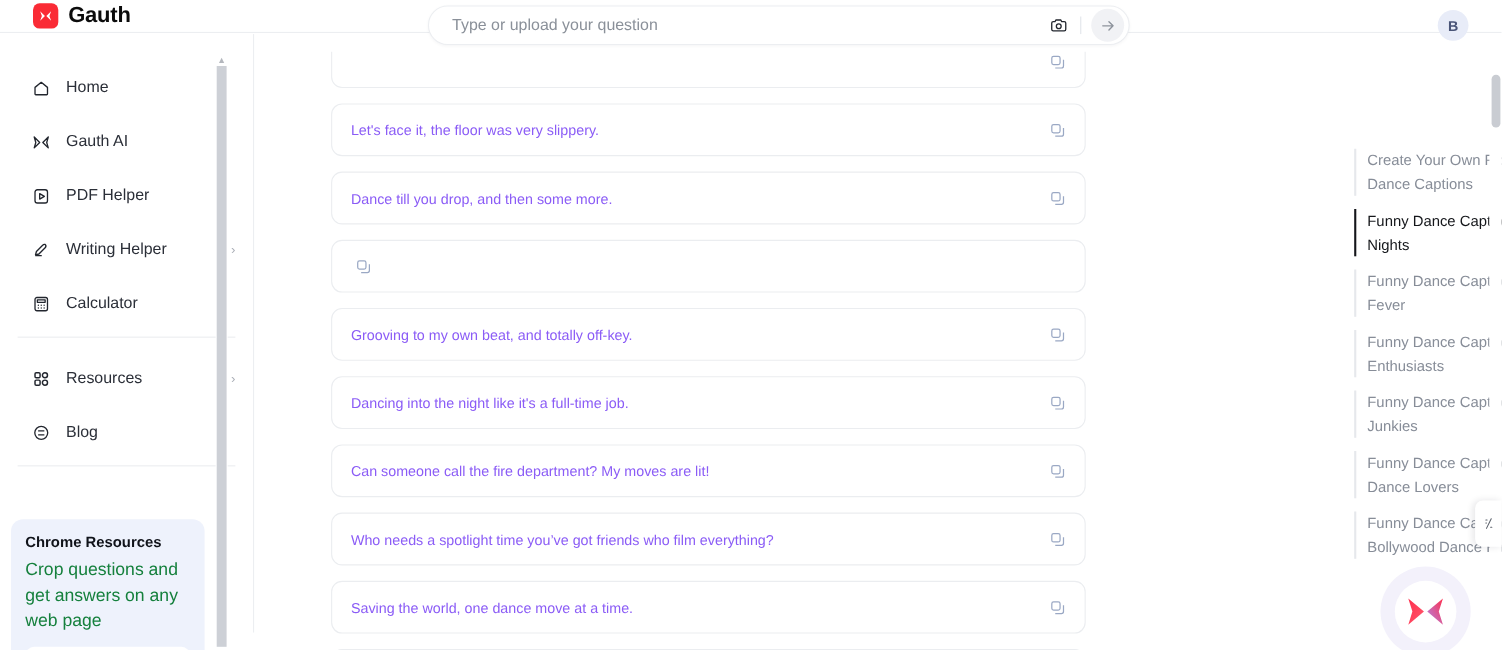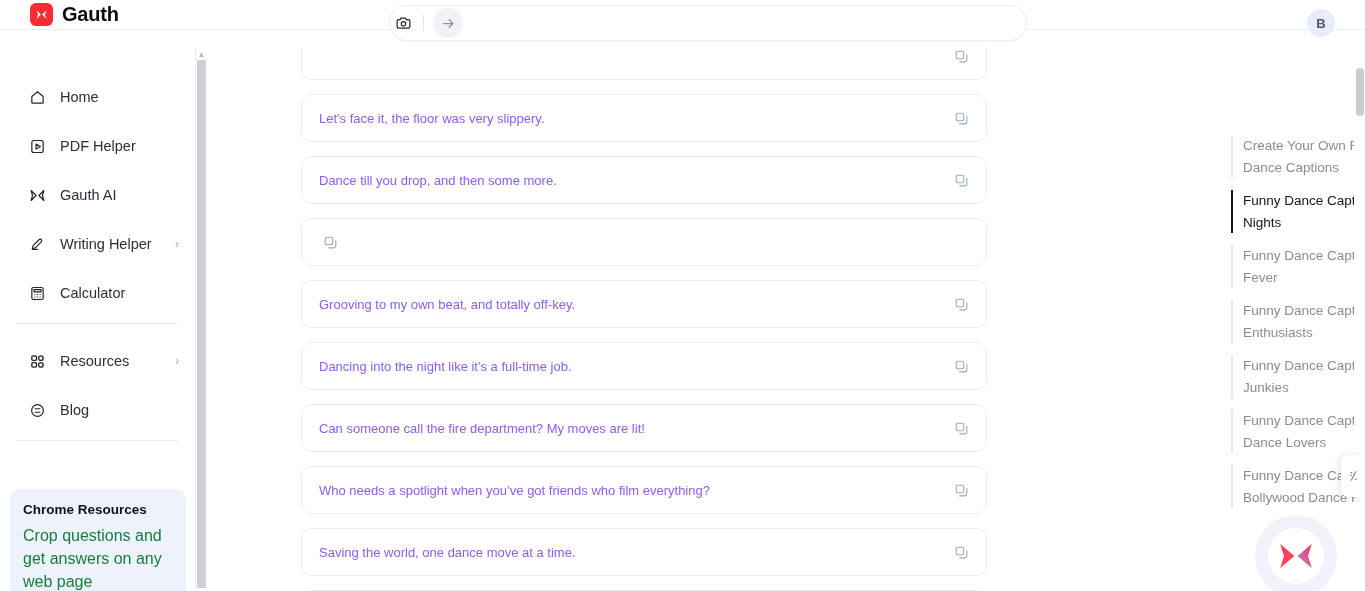--- a/index.html
+++ b/index.html
@@ -45,21 +45,21 @@
   .avatar {
     position: absolute; right: 30px; top: 9px;
     width: 28px; height: 28px; border-radius: 50%;
     background: #e8ecf8; color: #4a5578;
     font-size: 13px; font-weight: 700;
     display: flex; align-items: center; justify-content: center; cursor: pointer;
   }
 
   
   .sidebar {
-    position: absolute; top: 48px; left: 0; width: 196px; height: 544px;
+    position: absolute; top: 31px; left: 0; width: 231px; height: 544px;
     background: #fff; border-right: 1px solid #eceef1;
     z-index: 20;
   }
   .nav { padding-top: 30px; }
   .nav-item {
     height: 38px; display: flex; align-items: center;
     padding: 0 16px 0 29px; gap: 14px; cursor: pointer;
     font-size: 14.5px; color: #2b2f38; margin-bottom: 11px;
   }
   .nav-label { flex: 1; white-space: nowrap; }
@@ -140,20 +140,21 @@
     <span class="brand-mark">
       <svg width="15" height="15" viewBox="0 0 24 24" aria-hidden="true">
         <path d="M4 5 L11 12 L4 19 L6.5 12 Z" fill="#fff"></path>
         <path d="M20 5 L13 12 L20 19 L17.5 12 Z" fill="#fff"></path>
       </svg>
     </span>
     <span class="brand-name">Gauth</span>
   </div>
 
   <div class="searchwrap">
+    <input class="search-input" type="text" placeholder="Type or upload your question" style="">
     <span class="cam-btn">
       <svg width="17" height="17" viewBox="0 0 24 24" fill="none" stroke="#22262e" stroke-width="1.7">
         <path d="M3 8.5a2 2 0 0 1 2-2h2.2l1.3-2h6l1.3 2H19a2 2 0 0 1 2 2v8a2 2 0 0 1-2 2H5a2 2 0 0 1-2-2z"></path>
         <circle cx="12" cy="12.5" r="3.1"></circle>
       </svg>
     </span>
     <span class="vdiv"></span>
     <button class="go-btn">
       <svg width="15" height="15" viewBox="0 0 24 24" fill="none" stroke="#8d939c" stroke-width="2" stroke-linecap="round" stroke-linejoin="round">
         <path d="M4 12h15M13 6l6 6-6 6"></path>
@@ -172,35 +173,35 @@
         <svg width="17" height="17" viewBox="0 0 24 24" fill="none" stroke="#22262e" stroke-width="1.7" stroke-linejoin="round">
           <path d="M4 10.5 12 4l8 6.5V19a1 1 0 0 1-1 1H5a1 1 0 0 1-1-1z"></path>
         </svg>
       </span>
       <span class="nav-label">Home</span>
     </div>
 
     <div class="nav-item">
       <span class="nav-icon">
         <svg width="17" height="17" viewBox="0 0 24 24" fill="none" stroke="#22262e" stroke-width="1.7" stroke-linejoin="round">
+          <path d="M3 5 10 12 3 19 5 12 Z"></path>
+            <path d="M21 5 14 12 21 19 19 12 Z"></path>
+        </svg>
+      </span>
+      <span class="nav-label">Gauth AI</span>
+    </div>
+
+    <div class="nav-item">
+      <span class="nav-icon">
+        <svg width="17" height="17" viewBox="0 0 24 24" fill="none" stroke="#22262e" stroke-width="1.7" stroke-linejoin="round">
           <rect x="4" y="3.5" width="16" height="17" rx="3"></rect>
             <path d="M10 8.5v7l6-3.5z"></path>
         </svg>
       </span>
       <span class="nav-label">PDF Helper</span>
-    </div>
-
-    <div class="nav-item">
-      <span class="nav-icon">
-        <svg width="17" height="17" viewBox="0 0 24 24" fill="none" stroke="#22262e" stroke-width="1.7" stroke-linejoin="round">
-          <path d="M3 5 10 12 3 19 5 12 Z"></path>
-            <path d="M21 5 14 12 21 19 19 12 Z"></path>
-        </svg>
-      </span>
-      <span class="nav-label">Gauth AI</span>
     </div>
 
     <div class="nav-item">
       <span class="nav-icon">
         <svg width="17" height="17" viewBox="0 0 24 24" fill="none" stroke="#22262e" stroke-width="1.7" stroke-linecap="round" stroke-linejoin="round">
           <path d="M17 4.5a3 3 0 0 1 0 4.2L9 16.8 4.6 18l1.2-4.4 8-8A3 3 0 0 1 17 4.5z"></path>
             <path d="M5 19h7"></path>
         </svg>
       </span>
       <span class="nav-label">Writing Helper</span>
@@ -334,21 +335,21 @@
     <div class="card">
       <span class="card-text">Can someone call the fire department? My moves are lit!</span>
       <span class="copy-btn">
         <svg width="15" height="15" viewBox="0 0 24 24" fill="none" stroke="#9aa8c4" stroke-width="1.8" stroke-linejoin="round">
           <rect x="3.5" y="3.5" width="12" height="12" rx="2.6"></rect>
             <path d="M8.5 20.5h9a3 3 0 0 0 3-3v-9"></path>
         </svg>
       </span>
     </div>
     <div class="card">
-      <span class="card-text">Who needs a spotlight when you’ve got friends who film everything?</span>
+      <span class="card-text">Who needs a spotlight time you’ve got friends who film everything?</span>
       <span class="copy-btn">
         <svg width="15" height="15" viewBox="0 0 24 24" fill="none" stroke="#9aa8c4" stroke-width="1.8" stroke-linejoin="round">
           <rect x="3.5" y="3.5" width="12" height="12" rx="2.6"></rect>
             <path d="M8.5 20.5h9a3 3 0 0 0 3-3v-9"></path>
         </svg>
       </span>
     </div>
     <div class="card">
       <span class="card-text">Saving the world, one dance move at a time.</span>
       <span class="copy-btn">

